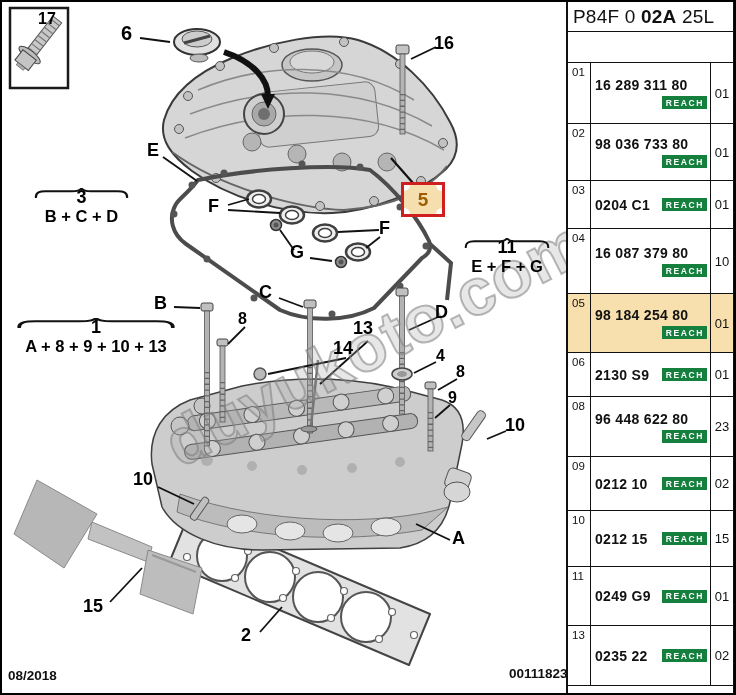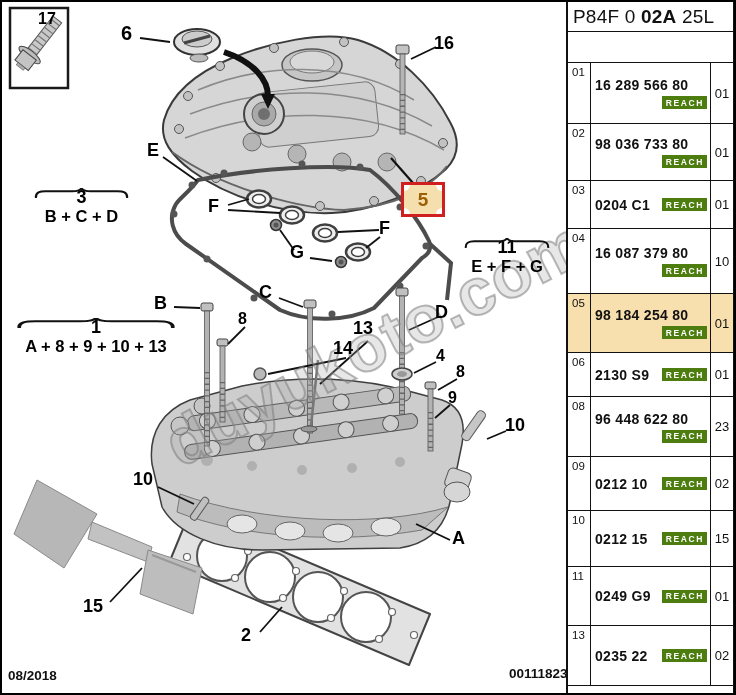--- a/index.html
+++ b/index.html
@@ -40,21 +40,21 @@
   .trow.hl{background:#f8dfae;}
   .trow:nth-child(1){height:61px}.trow:nth-child(2){height:57px}.trow:nth-child(3){height:48px}
   .trow:nth-child(4){height:65px}.trow:nth-child(5){height:59px}.trow:nth-child(6){height:44px}
   .trow:nth-child(7){height:60px}.trow:nth-child(8){height:54px}.trow:nth-child(9){height:56px}
   .trow:nth-child(10){height:59px}.trow:nth-child(11){height:60px}
   .cref{width:23px;border-right:1px solid #111;font-size:11.5px;padding:3px 0 0 4px;flex:none;}
   .cpart{width:120px;border-right:1px solid #111;flex:none;padding:0 3px 0 4px;position:relative;}
   .two .cpart{display:flex;flex-direction:column;justify-content:center;}
   .one .cpart{display:flex;align-items:center;justify-content:space-between;}
   .pnum{font-weight:700;font-size:14px;white-space:nowrap;letter-spacing:0.3px;}
-  .reach{background:#4d7c0f;color:#fff;font-size:8.5px;font-weight:700;letter-spacing:1.6px;
+  .reach{background:#15803d;color:#fff;font-size:8.5px;font-weight:700;letter-spacing:1.6px;
          padding:2.5px 3px 2px 4px;line-height:1;flex:none;}
   .two .reach{align-self:flex-end;margin-top:3px;}
   .cqty{flex:1;display:flex;align-items:center;justify-content:center;font-size:13px;}
 </style>
 </head>
 <body>
 
 <div class="page">
 
   <div class="diagram">
@@ -339,21 +339,21 @@
     <div class="footer-code">00111823</div>
   </div>
 
   <div class="ptable">
     <div class="ptitle"><span>P84F 0 </span><b>02A</b><span> 25L</span></div>
     <div class="pgap"></div>
     <div id="rows">
         <div class="trow two">
           <div class="cref">01</div>
           <div class="cpart">
-            <div class="pnum">16 289 566 80</div>
+            <div class="pnum">16 289 311 80</div>
             <div class="reach">REACH</div>
           </div>
           <div class="cqty">01</div>
         </div>
         <div class="trow two">
           <div class="cref">02</div>
           <div class="cpart">
             <div class="pnum">98 036 733 80</div>
             <div class="reach">REACH</div>
           </div>

